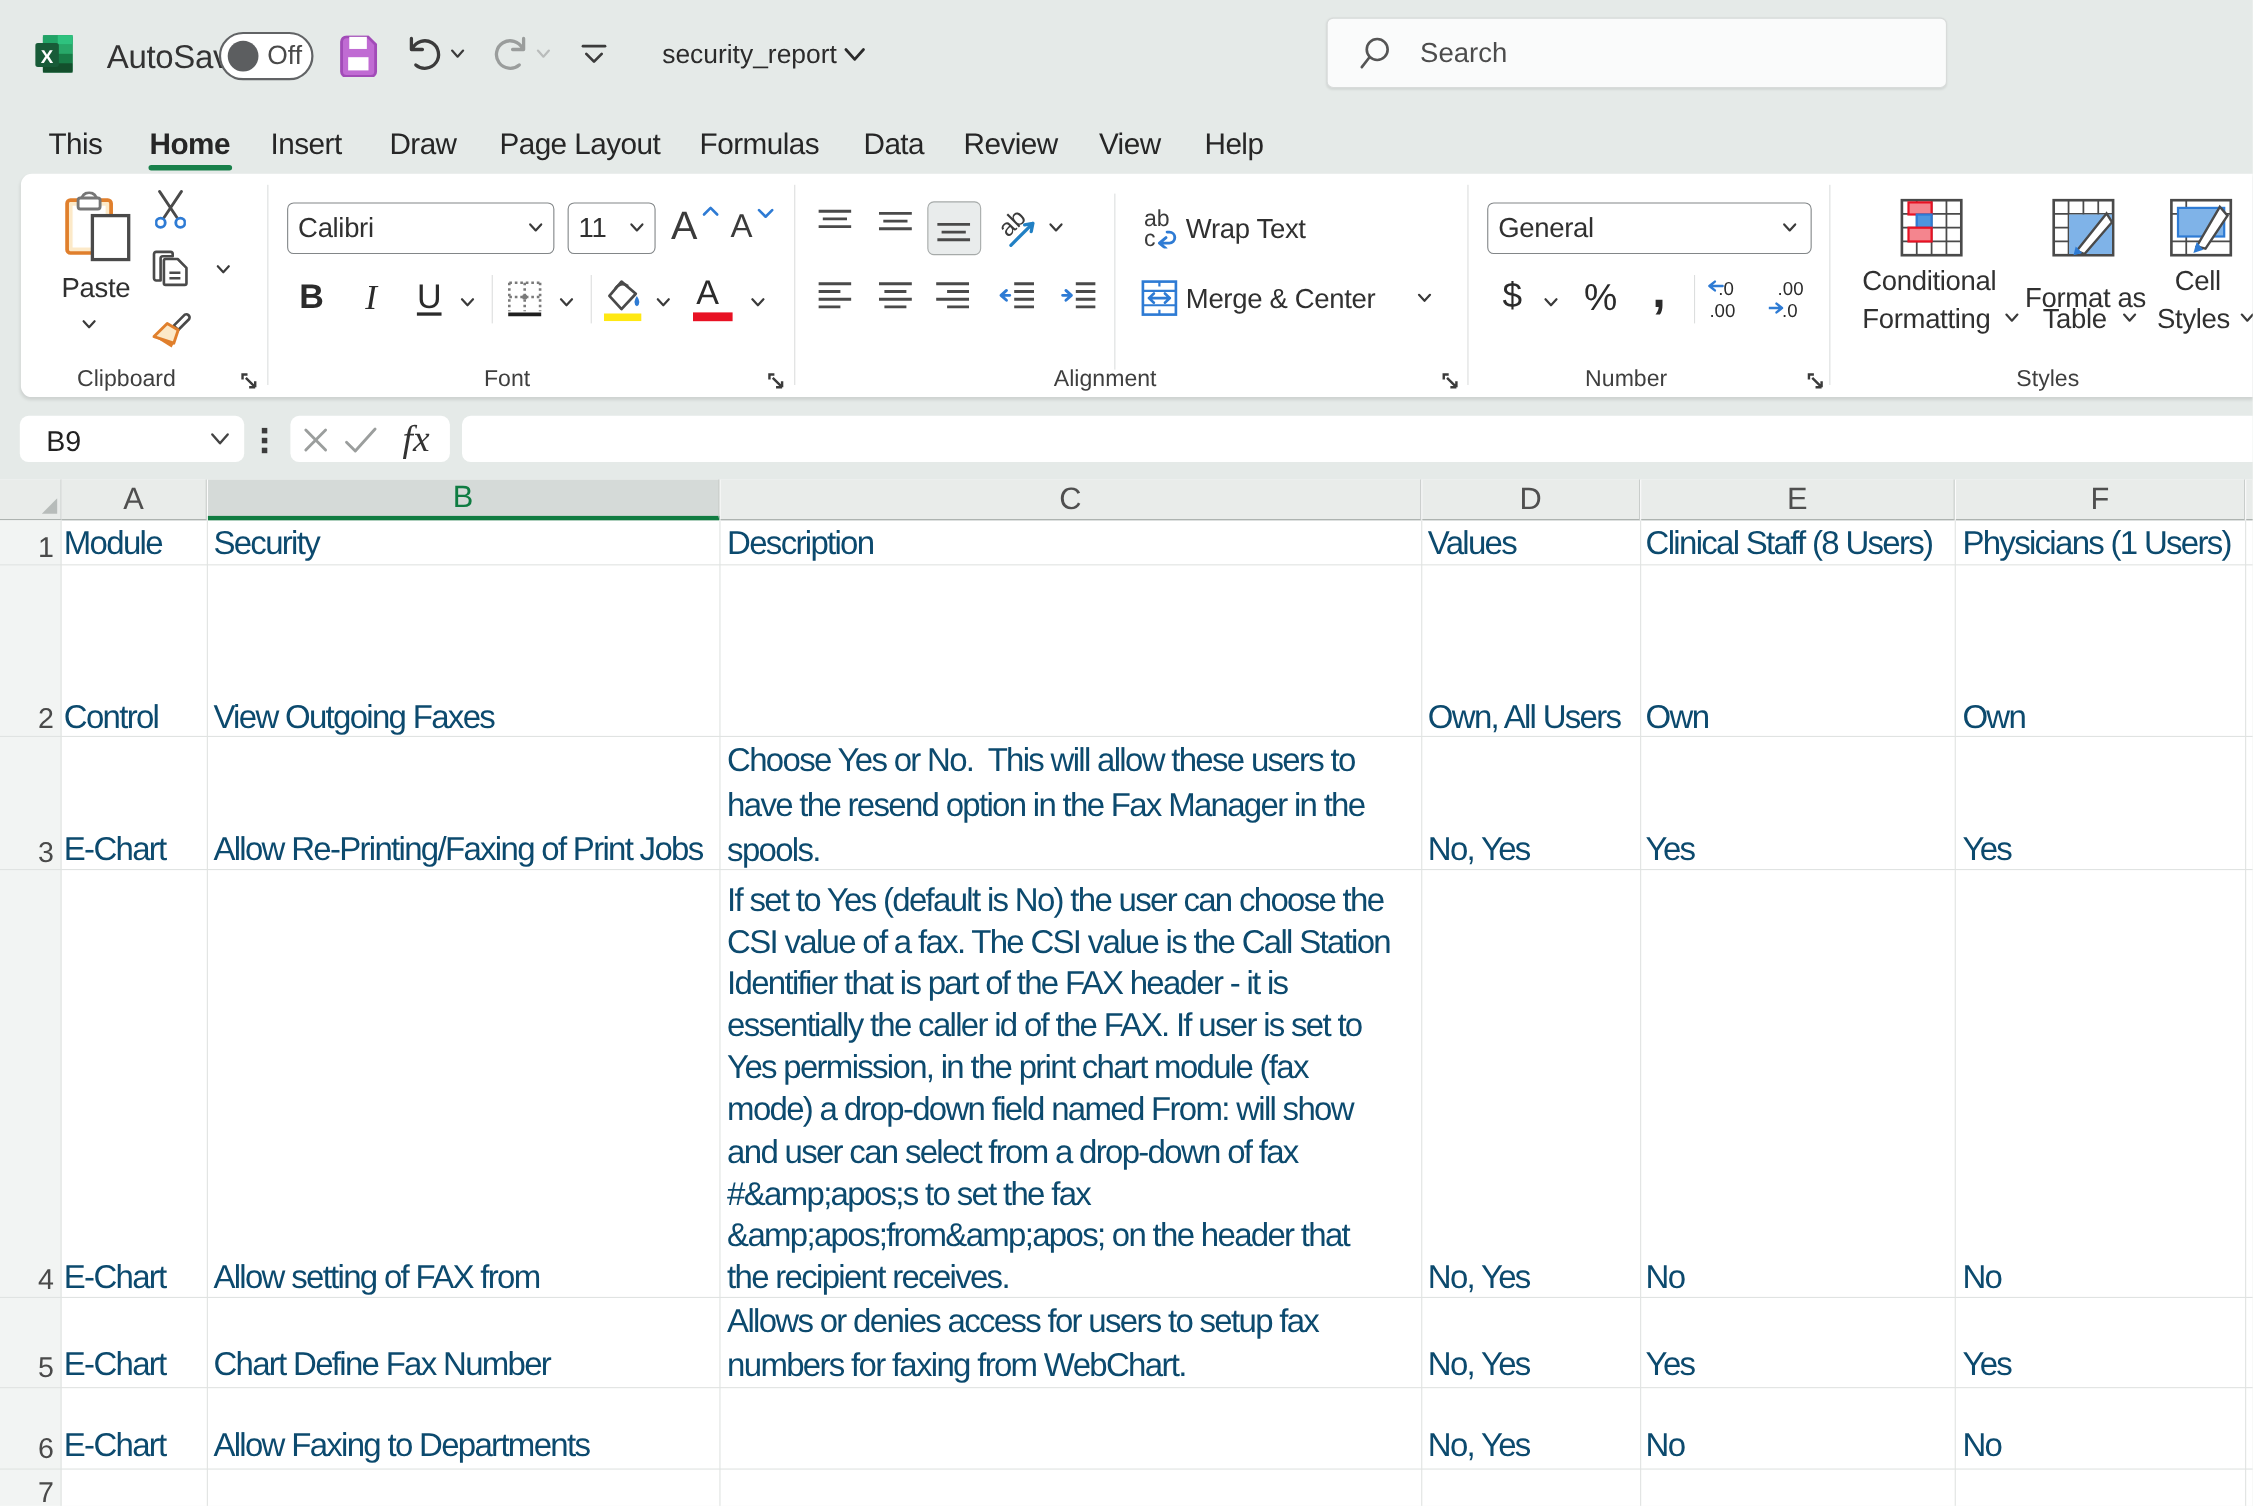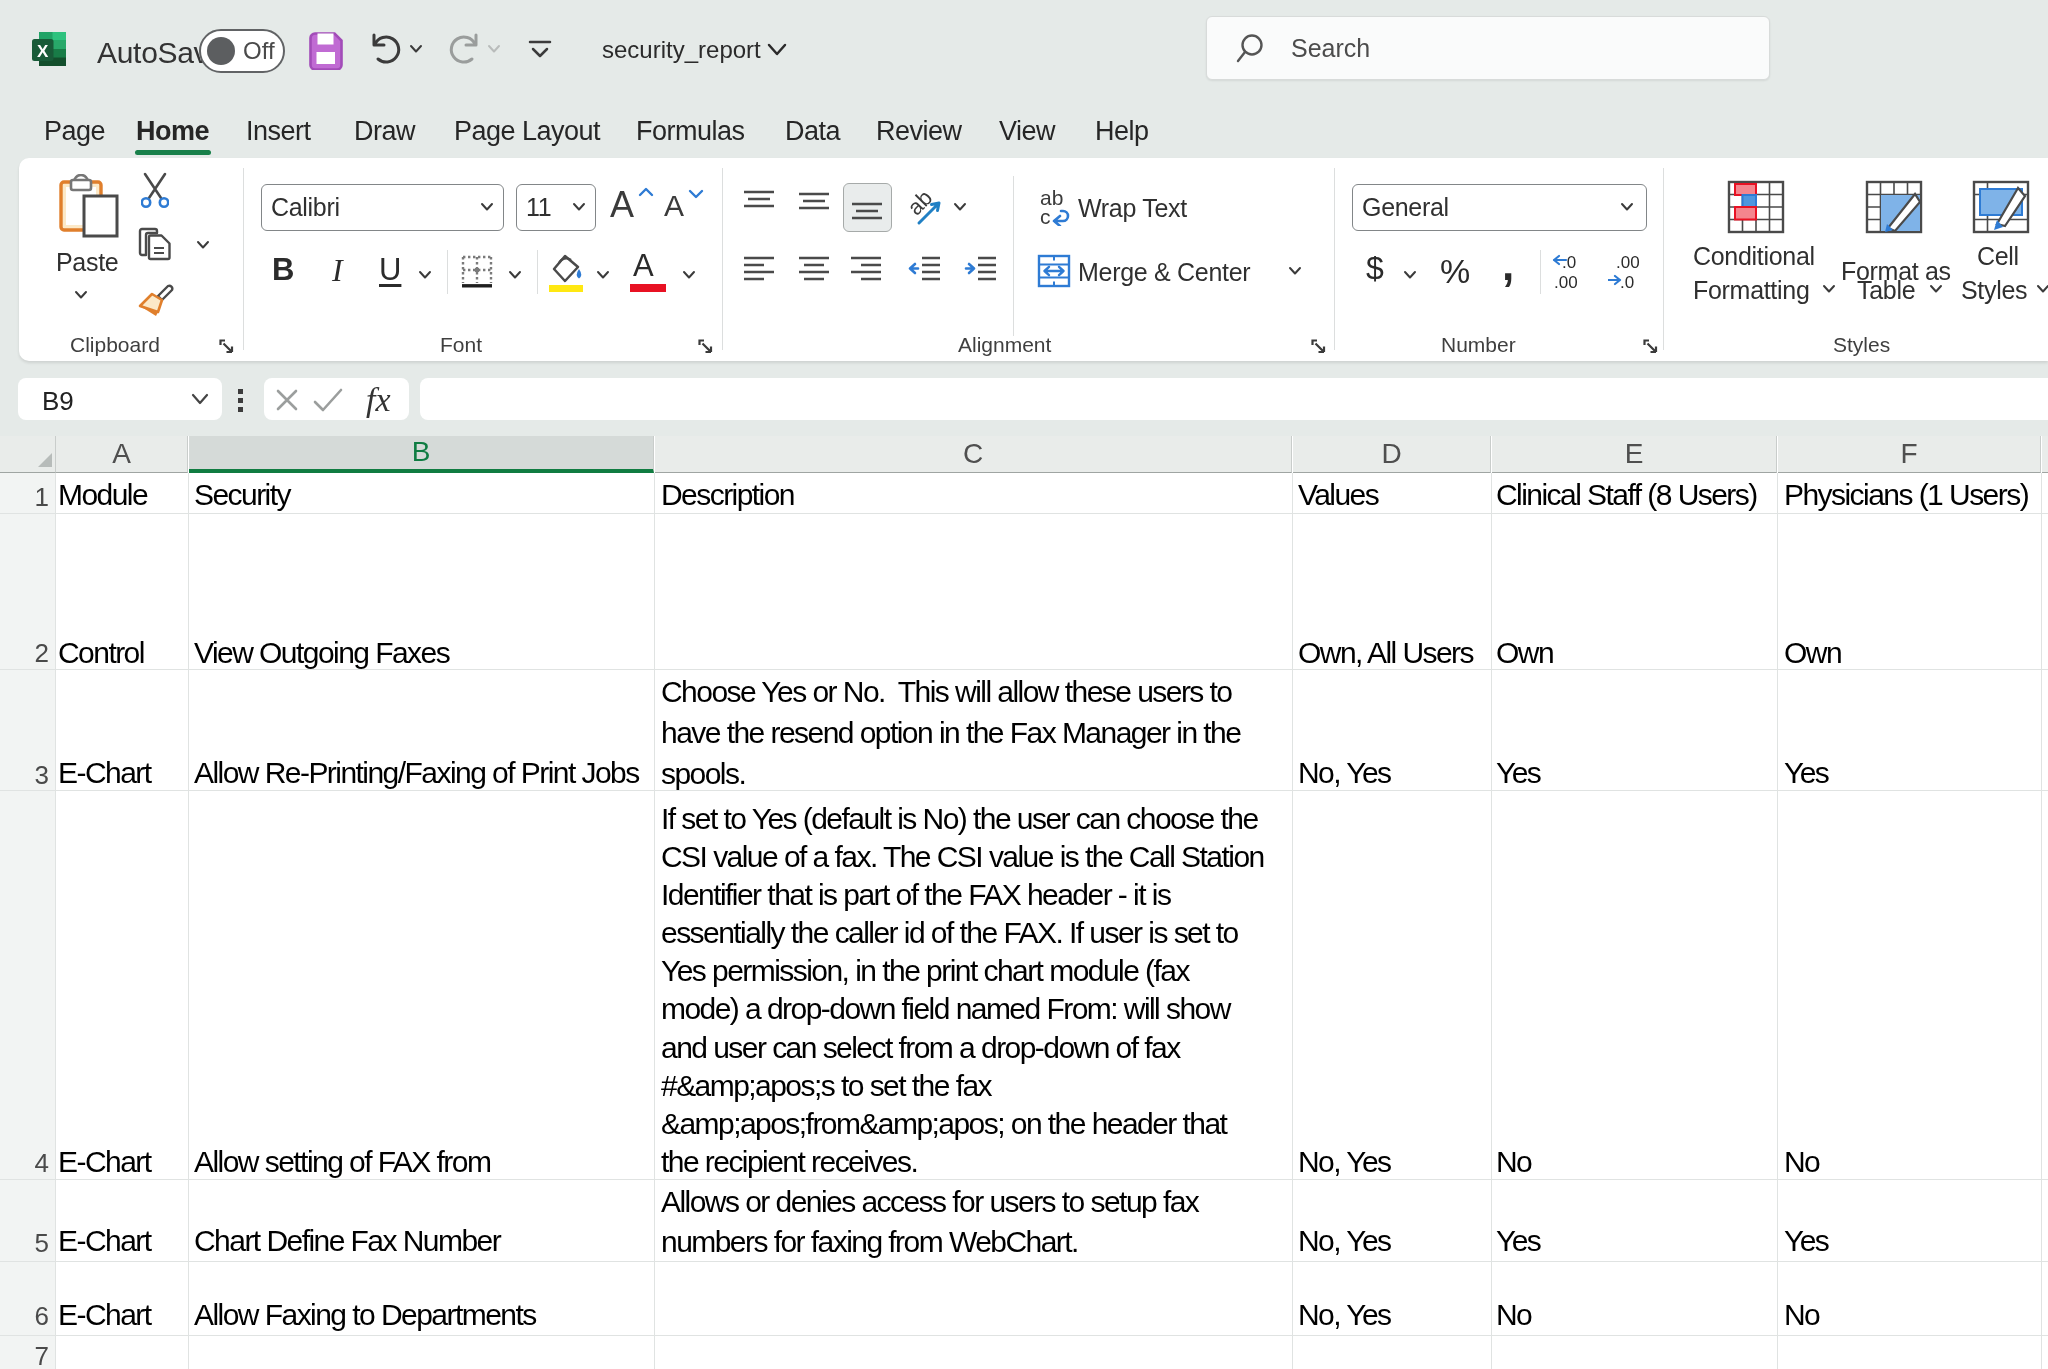--- a/index.html
+++ b/index.html
@@ -33,21 +33,21 @@
 #inputbox{left:420px;top:378px;width:1628px;height:42px;background:#fff;border-radius:8px 0 0 8px;}
 
 #grid{left:0;top:436px;width:2048px;height:933px;background:#fff;}
 .colhead{box-sizing:border-box;height:37px;background:#E9ECEA;border-right:1px solid #C9CDCB;border-bottom:1px solid #9FA5A2;
   text-align:center;font-size:28px;color:#4f4f4f;line-height:35px;}
 #bh{background:#D5DAD8;color:#0F7C42;border-bottom:4px solid #107C41;line-height:32px;}
 #rowheads{left:0;top:473px;width:55px;height:896px;background:#F2F4F3;border-right:1px solid #E0E3E2;}
 .rnum{font-size:26px;line-height:26px;color:#4a4a4a;width:49px;text-align:right;}
 .vline{width:1px;background:#E0E3E2;}
 .hline{height:1px;background:#E0E3E2;}
-.cell{font-size:30px;color:#000000;letter-spacing:-1.55px;line-height:30px;white-space:pre;}
+.cell{font-size:30px;color:#0c4a6e;letter-spacing:-1.55px;line-height:30px;white-space:pre;}
 </style>
 </head>
 <body>
 <div id="wrap">
 
   <svg class="abs" style="left:32px;top:30px" width="36" height="38" viewBox="0 0 36 38">
     <rect x="7" y="2" width="27" height="34" rx="2" fill="#17874D"></rect>
     <rect x="7" y="2" width="27" height="8.5" fill="#21A366"></rect>
     <rect x="20.5" y="2" width="13.5" height="8.5" fill="#2EC27E"></rect>
     <rect x="20.5" y="10.5" width="13.5" height="8.5" fill="#28A869"></rect>
@@ -92,21 +92,21 @@
   <svg class="abs" style="left:766px;top:40px" width="22" height="20" viewBox="0 0 22 20">
       <path d="M3 5 L11 14 L19 5" fill="none" stroke="#2b2b2b" stroke-width="2.5" stroke-linecap="round" stroke-linejoin="round"></path>
     </svg>
   <div class="abs" id="search"></div>
   <svg class="abs" style="left:1234px;top:32px" width="34" height="34" viewBox="0 0 34 34">
     <circle cx="18" cy="13" r="9.5" fill="none" stroke="#555" stroke-width="2.4"></circle>
     <path d="M11 20 L4 29" stroke="#555" stroke-width="2.4" stroke-linecap="round"></path>
   </svg>
   <div class="abs" id="searchtxt">Search</div>
 
-  <div class="abs tab" style="left:44px">Page</div>
+  <div class="abs tab" style="left:44px">This</div>
   <div class="abs tab" style="left:136px;font-weight:bold">Home</div>
   <div class="abs tab" style="left:246px">Insert</div>
   <div class="abs tab" style="left:354px">Draw</div>
   <div class="abs tab" style="left:454px">Page Layout</div>
   <div class="abs tab" style="left:636px">Formulas</div>
   <div class="abs tab" style="left:785px">Data</div>
   <div class="abs tab" style="left:876px">Review</div>
   <div class="abs tab" style="left:999px">View</div>
   <div class="abs tab" style="left:1095px">Help</div>
   <div class="abs" id="homeuline"></div>

